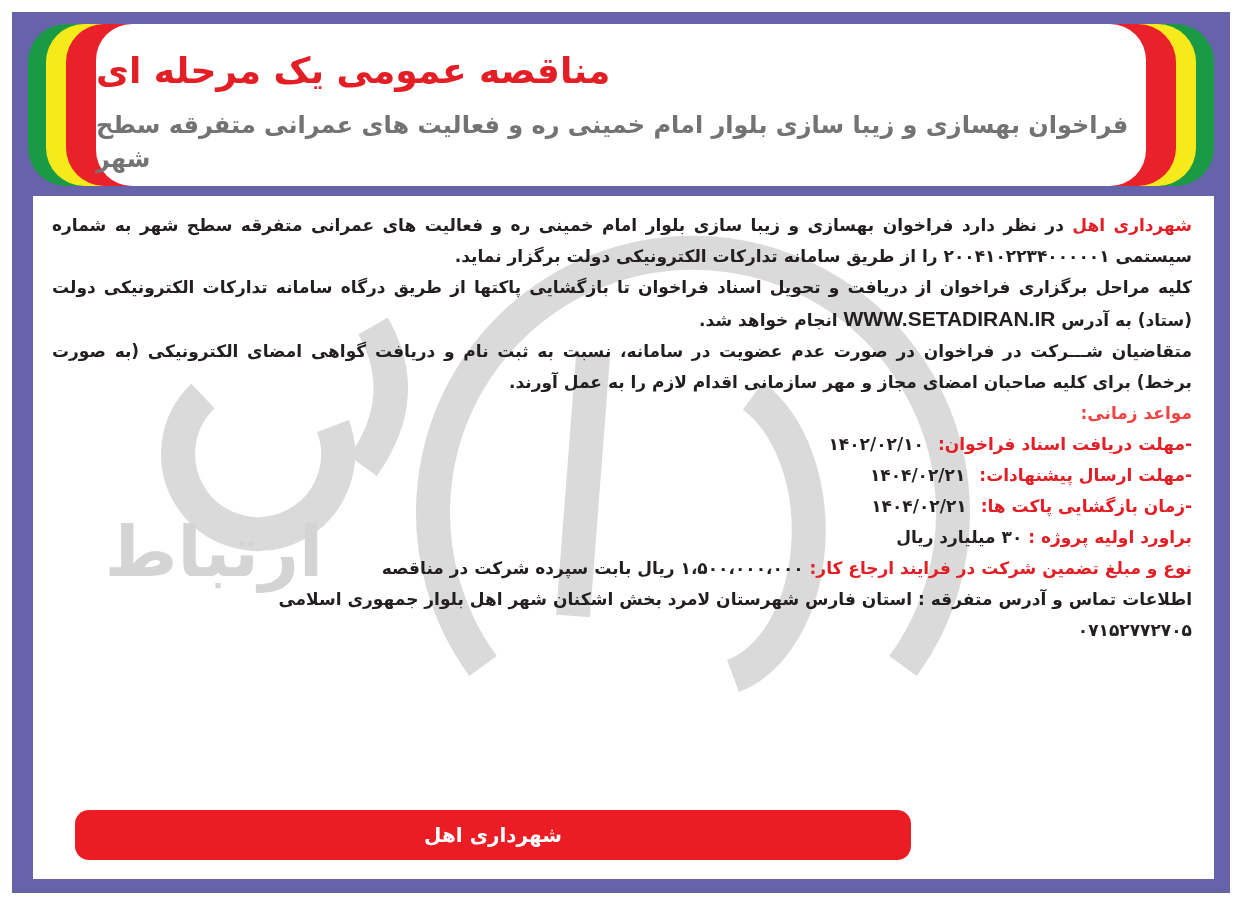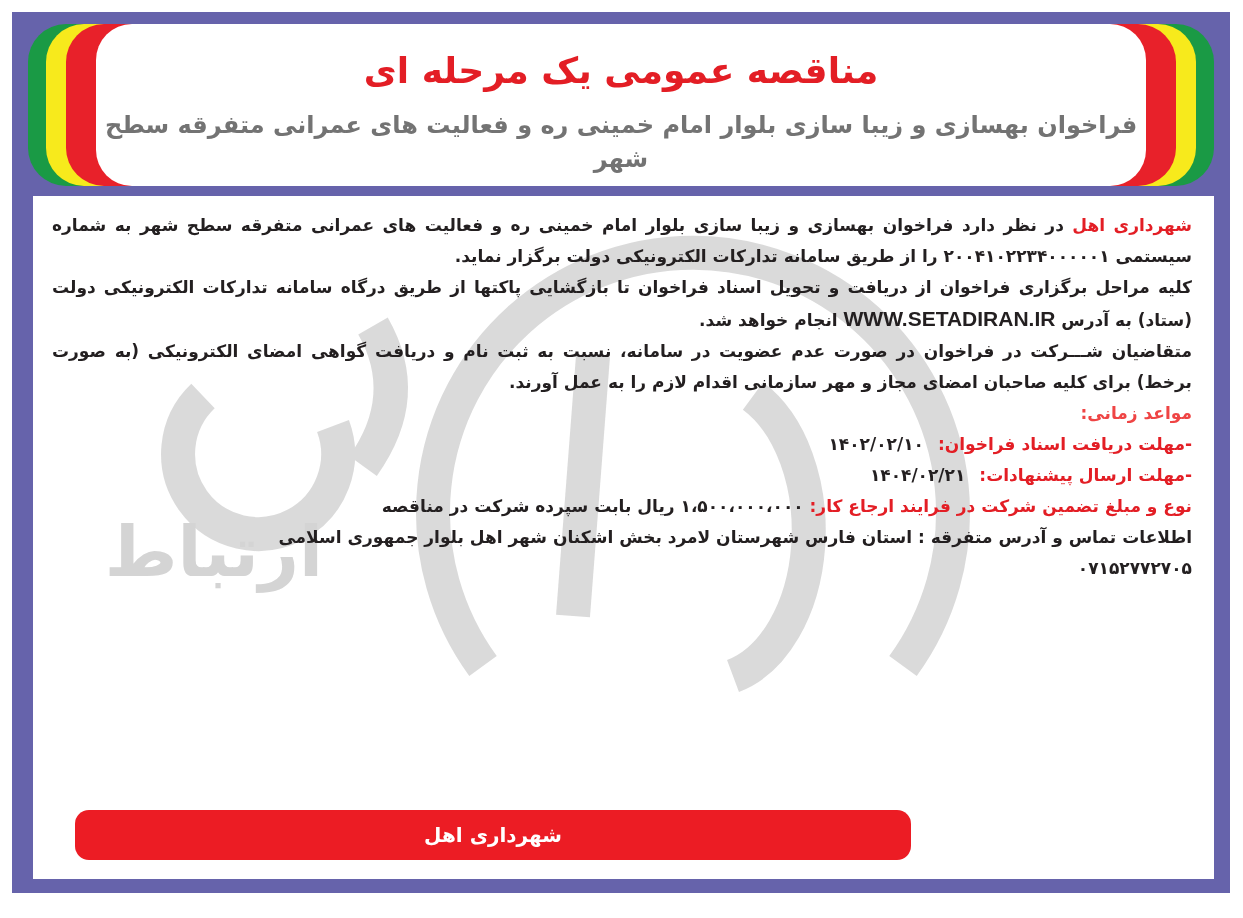--- a/index.html
+++ b/index.html
@@ -5,21 +5,21 @@
   html, body { margin: 0; padding: 0; }
   body { width: 1243px; height: 918px; background: #ffffff; position: relative; overflow: hidden;
          font-family: "DejaVu Sans", sans-serif; }
   .frame { position: absolute; left: 12px; top: 12px; width: 1218px; height: 881px; background: #6663ab; }
   .header { position: absolute; left: 28px; top: 24px; width: 1186px; height: 162px; }
   .stripe { position: absolute; top: 0; height: 162px; border-radius: 38px; }
   .stripe.green { left: 0; width: 1186px; background: #1a9a45; }
   .stripe.yellow { left: 18px; width: 1150px; background: #f7ea1c; }
   .stripe.red { left: 38px; width: 1110px; background: #e8212a; }
   .header-inner { position: absolute; left: 68px; top: 0; width: 1050px; height: 162px; background: #fff; border-radius: 36px;
-                  text-align: center; direction: rtl; }
+                  text-align: left; direction: rtl; }
   .title { color: #e31e25; font-weight: bold; font-size: 36px; margin-top: 22px; line-height: 50px; }
   .subtitle { color: #737373; font-weight: bold; font-size: 24px; margin-top: 12px; line-height: 34px; }
   .body { position: absolute; left: 33px; top: 196px; width: 1181px; height: 683px; background: #ffffff; overflow: hidden; }
   .watermark { position: absolute; left: 0; top: 0; width: 1181px; height: 683px; pointer-events: none; }
   .content { position: absolute; right: 22px; top: 14px; width: 1140px; direction: rtl; text-align: justify;
              color: #231f20; font-weight: bold; font-size: 17px; line-height: 31px; margin-left: 36px; }
   .content p { margin: 0; }
   .red { color: #e31e25; }
   .blue { color: #ef4444; }
   .latin { font-family: "Liberation Sans", sans-serif; font-size: 21px; }
@@ -60,20 +60,22 @@
       <span class="red">شهرداری اهل</span><span> در نظر دارد فراخوان بهسازی و زیبا سازی بلوار امام خمینی ره و فعالیت های عمرانی متفرقه سطح شهر به شماره سیستمی </span><span>۲۰۰۴۱۰۲۲۳۴۰۰۰۰۰۱</span><span> را از طریق سامانه تدارکات الکترونیکی دولت برگزار نماید.</span>
     </p>
     <p>
       <span>کلیه مراحل برگزاری فراخوان از دریافت و تحویل اسناد فراخوان تا بازگشایی پاکتها از طریق درگاه سامانه تدارکات الکترونیکی دولت (ستاد) به آدرس </span><span class="latin">WWW.SETADIRAN.IR</span><span> انجام خواهد شد.</span>
     </p>
     <p>متقاضیان شـــرکت در فراخوان در صورت عدم عضویت در سامانه، نسبت به ثبت نام و دریافت گواهی امضای الکترونیکی (به صورت برخط) برای کلیه صاحبان امضای مجاز و مهر سازمانی اقدام لازم را به عمل آورند.</p>
     <p class="blue">مواعد زمانی:</p>
 
     <span class="row"><span class="red">-مهلت دریافت اسناد فراخوان:</span><span class="gap"></span><span>۱۴۰۲/۰۲/۱۰</span></span>
     <span class="row"><span class="red">-مهلت ارسال پیشنهادات:</span><span class="gap"></span><span>۱۴۰۴/۰۲/۲۱</span></span>
+    <span class="row"><span class="red">-زمان بازگشایی پاکت ها:</span><span class="gap"></span><span>۱۴۰۴/۰۲/۲۱</span></span>
 
+    <span class="row"><span class="red">براورد اولیه پروژه :</span><span> ۳۰ میلیارد ریال</span></span>
     <span class="row"><span class="red">نوع و مبلغ تضمین شرکت در فرایند ارجاع کار:</span><span> ۱،۵۰۰،۰۰۰،۰۰۰ ریال بابت سپرده شرکت در مناقصه</span></span>
     <span class="row">اطلاعات تماس و آدرس متفرقه : استان فارس شهرستان لامرد بخش اشکنان شهر اهل بلوار جمهوری اسلامی</span>
     <span class="row">۰۷۱۵۲۷۷۲۷۰۵</span>
   </div>
 
   <div class="footer-btn">شهرداری اهل</div>
 </div>
 
 </body></html>

